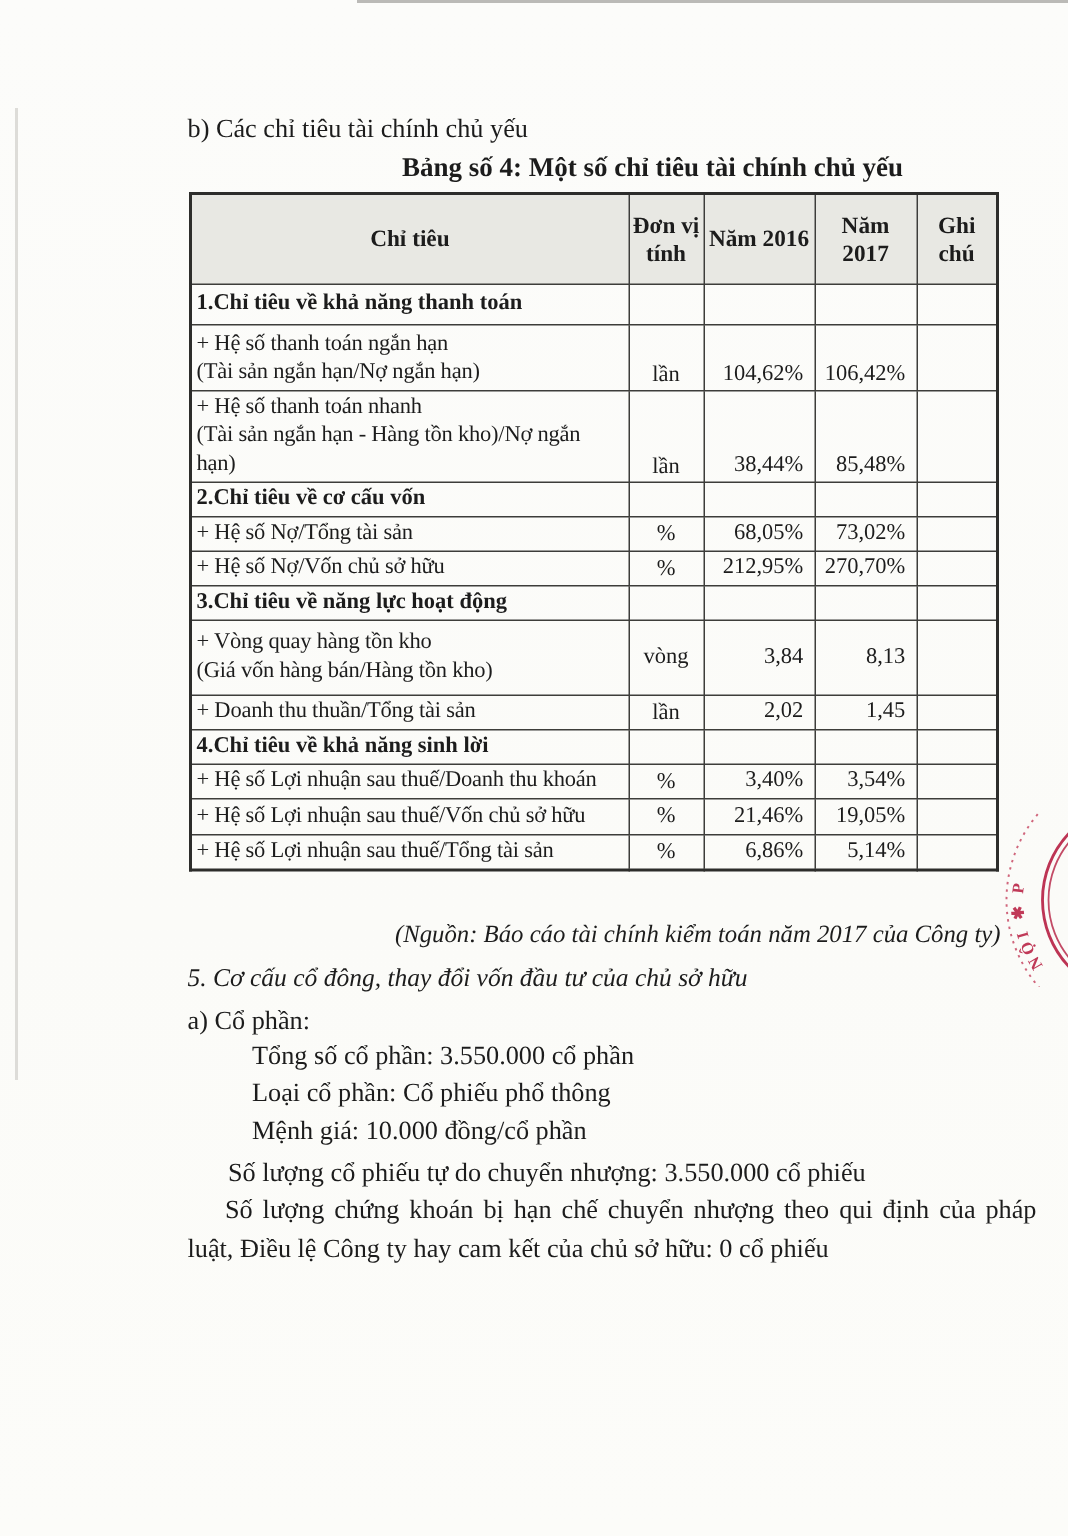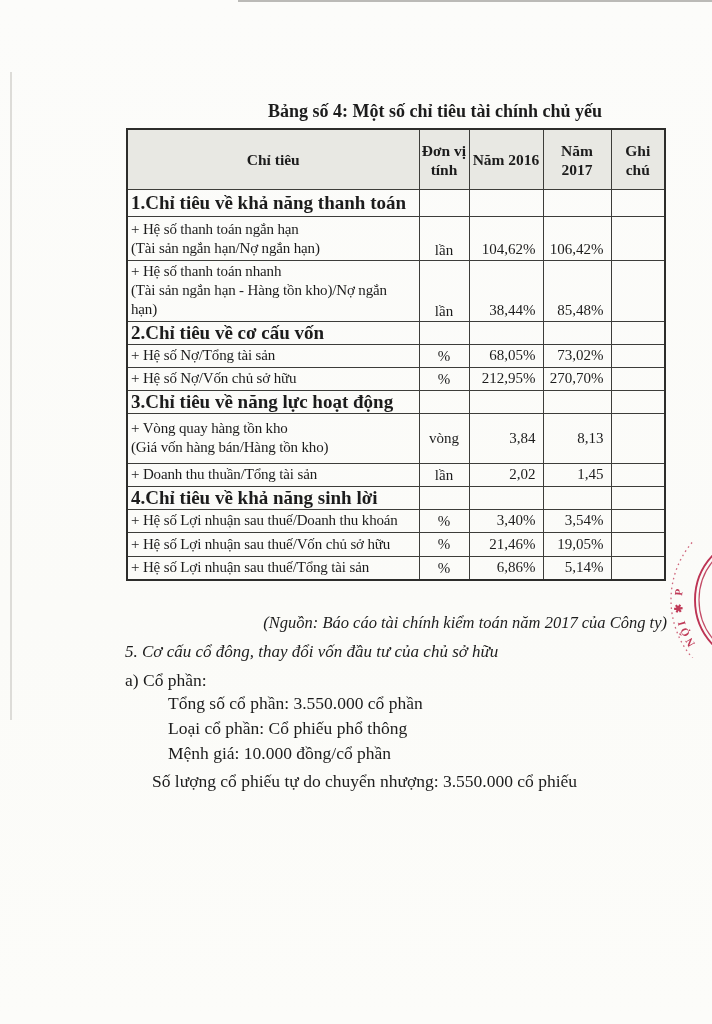--- a/index.html
+++ b/index.html
@@ -45,21 +45,21 @@
   }
   table.fin th {
     height: 59px; background: #e8e8e3;
     font-size: 15.5px; font-weight: bold; text-align: center;
     vertical-align: middle; line-height: 19px; padding: 0 2px;
   }
   td.c-label {
     font-size: 15px; text-align: left; padding: 1px 2px 2px 3px;
     white-space: pre-line; line-height: 19px; letter-spacing: -0.15px;
   }
-  td.c-label.section { font-weight: bold; font-size: 19px; letter-spacing: 0; }
+  td.c-label.section { font-weight: bold; font-size: 15px; letter-spacing: 0; }
   td.c-unit  { font-size: 15px; text-align: center; padding: 1px 1px; margin-top: 34px; }
   td.c-num   { font-size: 15px; text-align: right; padding: 1px 7px 2px 1px; }
   td.c-note  { font-size: 15px; }
   tr .v-bottom { vertical-align: bottom; }
   tr .v-middle { vertical-align: middle; }
   
   .source-note {
     position: absolute; left: 126px; top: 612px; width: 541px; margin: 0;
     font-size: 16.5px; font-style: italic; text-align: right; line-height: 22px;
   }
@@ -88,20 +88,21 @@
   }
 </style>
 </head>
 <body>
 
 <div class="page">
 
   <div class="scan-top-edge"></div>
   <div class="scan-left-line"></div>
 
+  <p class="intro">b) Các chỉ tiêu tài chính chủ yếu</p>
 
   <h2 class="table-title">Bảng số 4: Một số chỉ tiêu tài chính chủ yếu</h2>
 
   <table class="fin">
     <colgroup>
       <col style="width:292px">
         <col style="width:50px">
         <col style="width:74px">
         <col style="width:68px">
         <col style="width:54px">
@@ -217,20 +218,21 @@
 
   <p class="section5">5. Cơ cấu cổ đông, thay đổi vốn đầu tư của chủ sở hữu</p>
 
   <p class="sub-a">a) Cổ phần:</p>
 
   <p class="share-line l0">Tổng số cổ phần: 3.550.000 cổ phần</p>
   <p class="share-line l1">Loại cổ phần: Cổ phiếu phổ thông</p>
   <p class="share-line l2">Mệnh giá: 10.000 đồng/cổ phần</p>
   <p class="share-line l3">Số lượng cổ phiếu tự do chuyển nhượng: 3.550.000 cổ phiếu</p>
 
+  <p class="restricted">Số lượng chứng khoán bị hạn chế chuyển nhượng theo qui định của pháp luật, Điều lệ Công ty hay cam kết của chủ sở hữu: 0 cổ phiếu</p>
 
   <svg class="stamp" viewBox="0 0 48 116" xmlns="http://www.w3.org/2000/svg" aria-hidden="true">
     <defs>
       <path id="stamp-text-arc" d="M 96 136 A 78 78 0 0 1 96 -20" fill="none"></path>
     </defs>
 
     <circle cx="96" cy="58" r="89" fill="none" stroke="#c84b66" stroke-width="1.3" stroke-dasharray="1.6 3.4" opacity="0.85"></circle>
 
     <circle cx="96" cy="58" r="65" fill="none" stroke="#bd3454" stroke-width="1.9"></circle>
     <circle cx="96" cy="58" r="61" fill="none" stroke="#c34b66" stroke-width="1.2"></circle>

